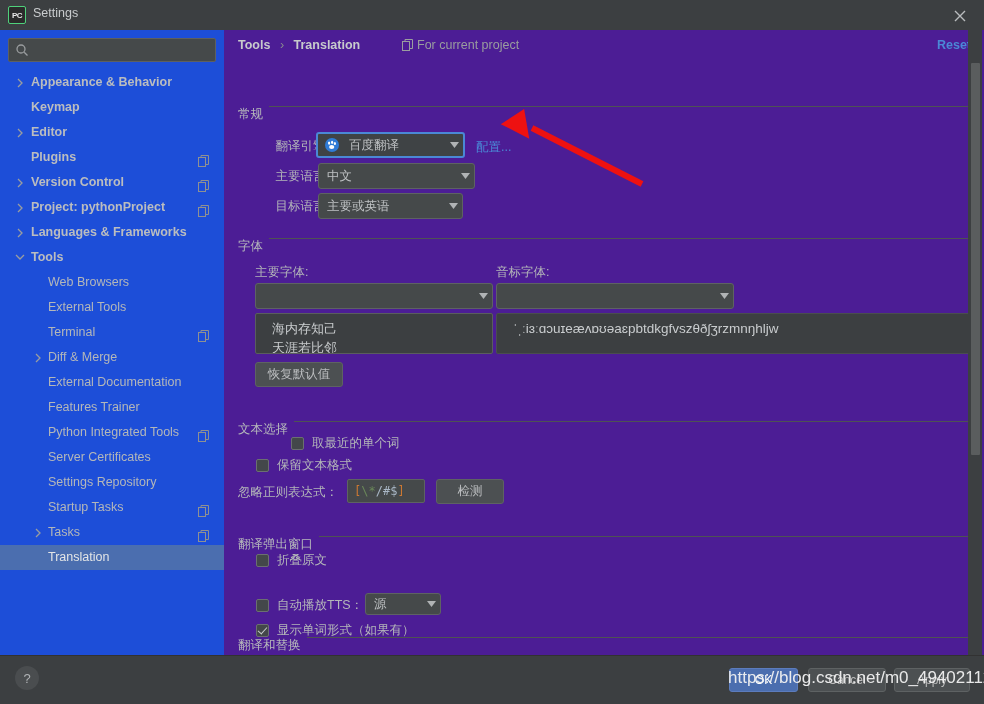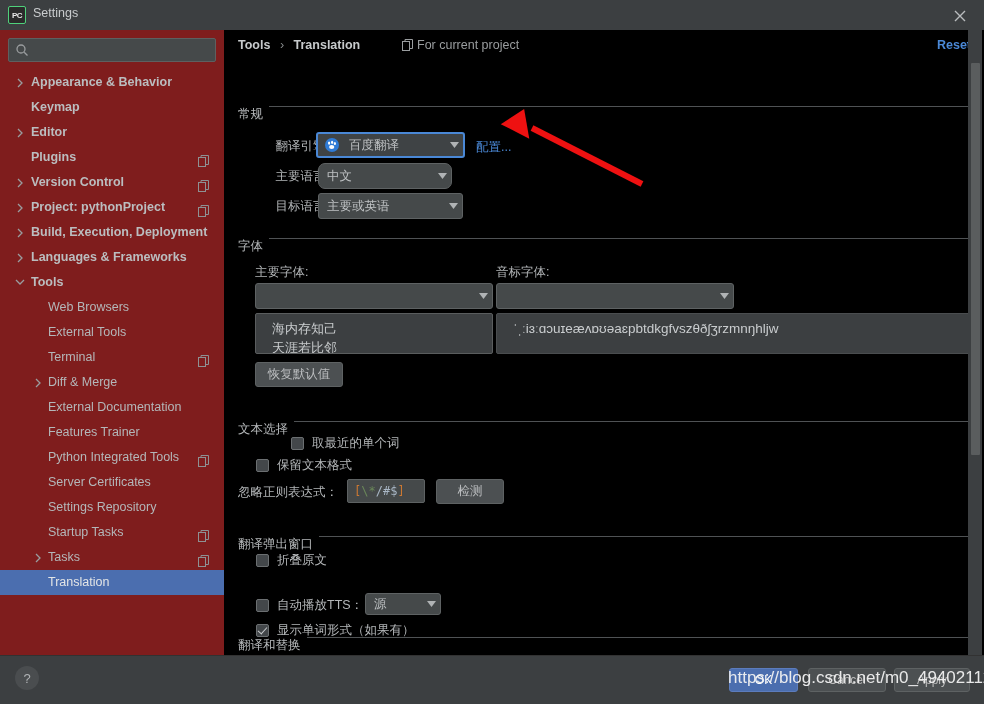--- a/index.html
+++ b/index.html
@@ -29,21 +29,21 @@
   }
   .close-btn {
     position: absolute; right: 14px; top: 6px; width: 20px; height: 20px;
     cursor: pointer;
   }
   .close-btn svg { display: block; }
 
   
   .sidebar {
     position: absolute; left: 0; top: 30px; width: 224px; height: 625px;
-    background: #7f1d1d;
+    background: #1d4ed8;
   }
   .search-wrap { position: absolute; left: 8px; top: 8px; width: 208px; height: 24px; }
   .search-box {
     width: 208px; height: 24px; background: #45494a;
     border: 1px solid #5e6060; border-radius: 2px;
     padding-left: 26px; color: #bbbbbb; font-size: 12px;
     font-family: "Liberation Sans", sans-serif; outline: none;
   }
   .search-icon {
     position: absolute; left: 7px; top: 5px; width: 14px; height: 14px;
@@ -88,21 +88,21 @@
     background: #4c5052; color: #bbbbbb;
     font-size: 12px; font-family: "Liberation Sans", sans-serif;
     display: flex; align-items: center; justify-content: center;
     cursor: pointer;
   }
   .dlg-btn.primary { background: #4b6eaf; border-color: #5c7cbd; color: #ffffff; }
 
   
   .main {
     position: absolute; left: 224px; top: 30px; width: 760px; height: 625px;
-    background: #000000; overflow: hidden;
+    background: #4c1d95; overflow: hidden;
   }
   .breadcrumb { position: absolute; left: 14px; top: 8px; font-size: 12.5px; }
   .bc-item { color: #c7cacc; font-weight: bold; }
   .bc-sep { color: #8a8d8f; margin: 0 6px; font-weight: normal; }
   .bc-note {
     position: absolute; left: 178px; top: 8px;
     font-size: 12.5px; color: #9a9d9f; white-space: nowrap;
   }
   .bc-note .ci { display: inline-block; vertical-align: -2px; margin-right: 4px; }
   .reset-link {
@@ -271,28 +271,20 @@
           <span class="arrow">
             <svg width="7" height="10" viewBox="0 0 7 10">
               <path d="M1 1 L5 5 L1 9" stroke="#9a9d9f" stroke-width="1.3" fill="none"></path>
             </svg>
           </span>
           <span class="lbl">Project: pythonProject</span>
           <span class="copyicon"><svg width="11" height="12" viewBox="0 0 11 12">
               <rect x="0.5" y="2.5" width="7" height="9" stroke="#8e9193" stroke-width="1" fill="none"></rect>
               <path d="M3 2.5 V0.5 H10.5 V9.5 H7.5" stroke="#8e9193" stroke-width="1" fill="none"></path>
             </svg></span>
-        </div>
-        <div class="tree-row lv0 bold">
-          <span class="arrow">
-            <svg width="7" height="10" viewBox="0 0 7 10">
-              <path d="M1 1 L5 5 L1 9" stroke="#9a9d9f" stroke-width="1.3" fill="none"></path>
-            </svg>
-          </span>
-          <span class="lbl">Build, Execution, Deployment</span>
         </div>
         <div class="tree-row lv0 bold">
           <span class="arrow">
             <svg width="7" height="10" viewBox="0 0 7 10">
               <path d="M1 1 L5 5 L1 9" stroke="#9a9d9f" stroke-width="1.3" fill="none"></path>
             </svg>
           </span>
           <span class="lbl">Languages &amp; Frameworks</span>
         </div>
         <div class="tree-row lv0 bold">
@@ -413,21 +405,21 @@
       <span class="ctext">百度翻译</span>
       <span class="carrow">
         <svg width="9" height="6" viewBox="0 0 9 6">
             <path d="M0 0 L9 0 L4.5 6 Z" fill="#b0b3b5"></path>
           </svg>
       </span>
     </div>
     <div class="reset-link" style="left:252px; top:109px; right:auto; font-weight:normal;">配置...</div>
 
     <div class="flabel" style="left:14px; top:138px; width:100px;">主要语言：</div>
-    <div class="combo" style="left:94px; top:133px; width:134px;border-radius:7px;">
+    <div class="combo" style="left:94px; top:133px; width:157px;">
       <span class="ctext">中文</span>
       <span class="carrow">
         <svg width="9" height="6" viewBox="0 0 9 6">
             <path d="M0 0 L9 0 L4.5 6 Z" fill="#b0b3b5"></path>
           </svg>
       </span>
     </div>
 
     <div class="flabel" style="left:14px; top:168px; width:100px;">目标语言：</div>
     <div class="combo" style="left:94px; top:163px; width:145px;">

